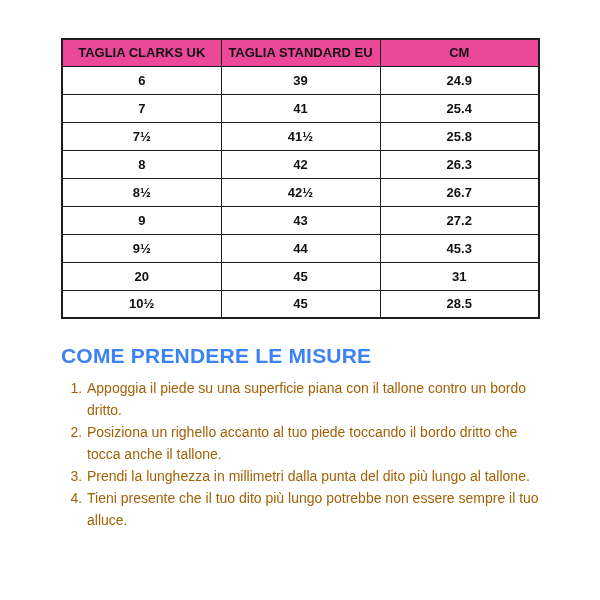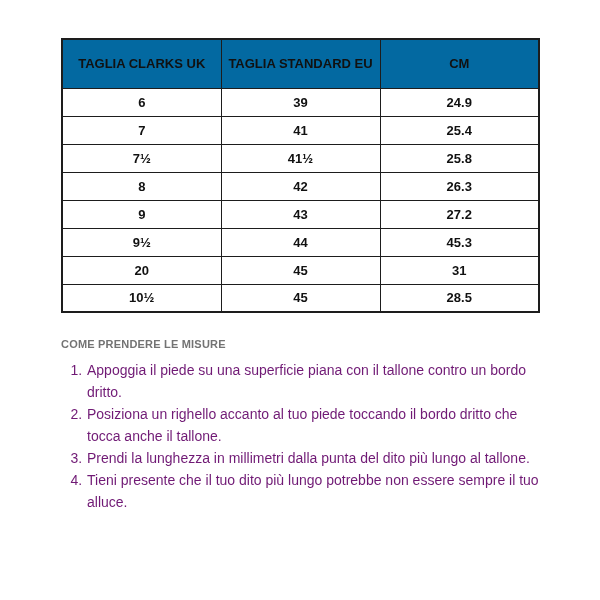--- a/index.html
+++ b/index.html
@@ -28,43 +28,43 @@
     table-layout: fixed;
   }
   table.size-table th, table.size-table td {
     border: 1px solid #1d1d1d;
     text-align: center;
     vertical-align: middle;
     font-weight: bold;
     color: #111111;
   }
   table.size-table th {
-    height: 49px;
+    height: 27px;
     font-size: 13px;
-    background: #0369a1;
+    background: #ec4899;
   }
   table.size-table td {
     height: 28px;
     font-size: 13px;
     background: #ffffff;
   }
   .section-title {
-    font-size: 11px;
+    font-size: 21px;
     font-weight: bold;
-    color: #737373;
+    color: #3b82f6;
     letter-spacing: 0.2px;
     margin-top: 25px;
     margin-bottom: 9px;
   }
   ol.instructions {
     margin-left: 8px;
     padding-left: 17px;
     font-size: 14px;
     line-height: 22px;
-    color: #701a75;
+    color: #a16207;
     width: 470px;
   }
   ol.instructions li {
     padding-left: 1px;
   }
 </style>
 </head>
 <body>
 
 <div class="page">
@@ -93,20 +93,25 @@
         <td>7½</td>
         <td>41½</td>
         <td>25.8</td>
       </tr>
       <tr>
         <td>8</td>
         <td>42</td>
         <td>26.3</td>
       </tr>
       <tr>
+        <td>8½</td>
+        <td>42½</td>
+        <td>26.7</td>
+      </tr>
+      <tr>
         <td>9</td>
         <td>43</td>
         <td>27.2</td>
       </tr>
       <tr>
         <td>9½</td>
         <td>44</td>
         <td>45.3</td>
       </tr>
       <tr>

